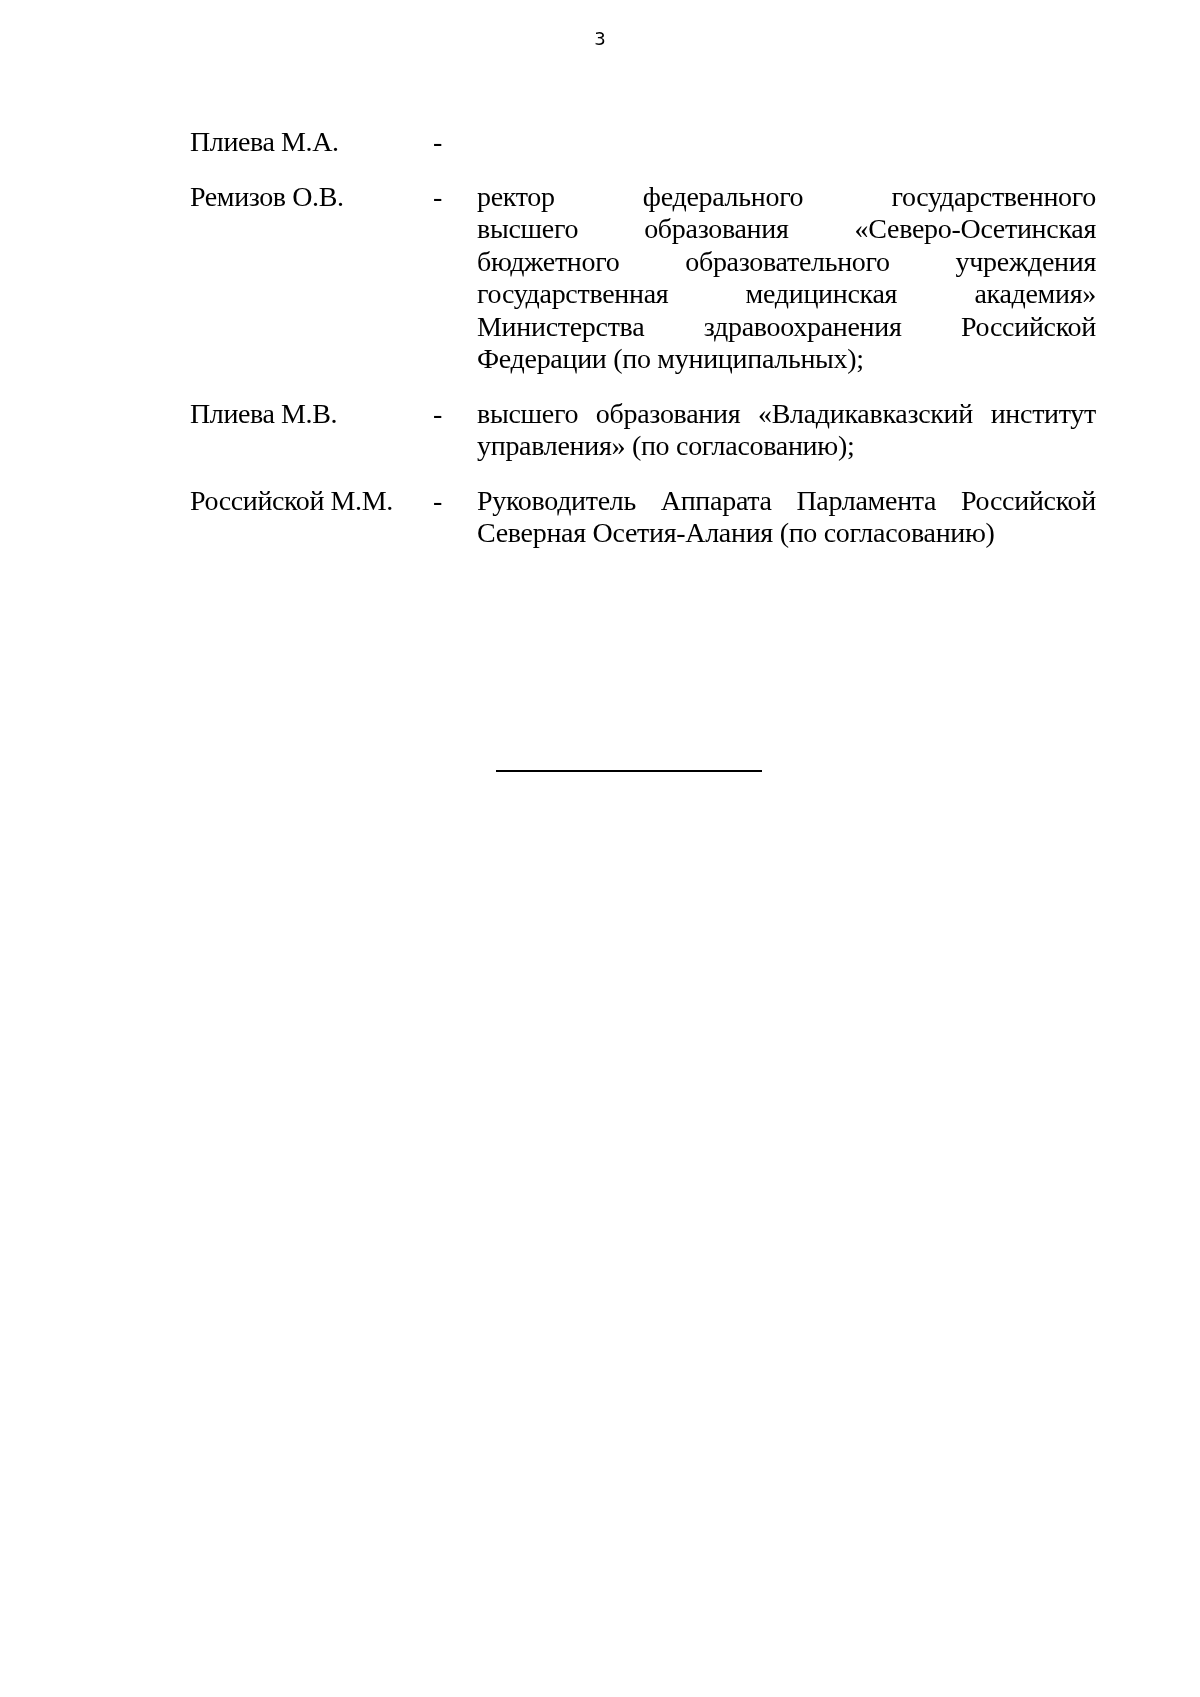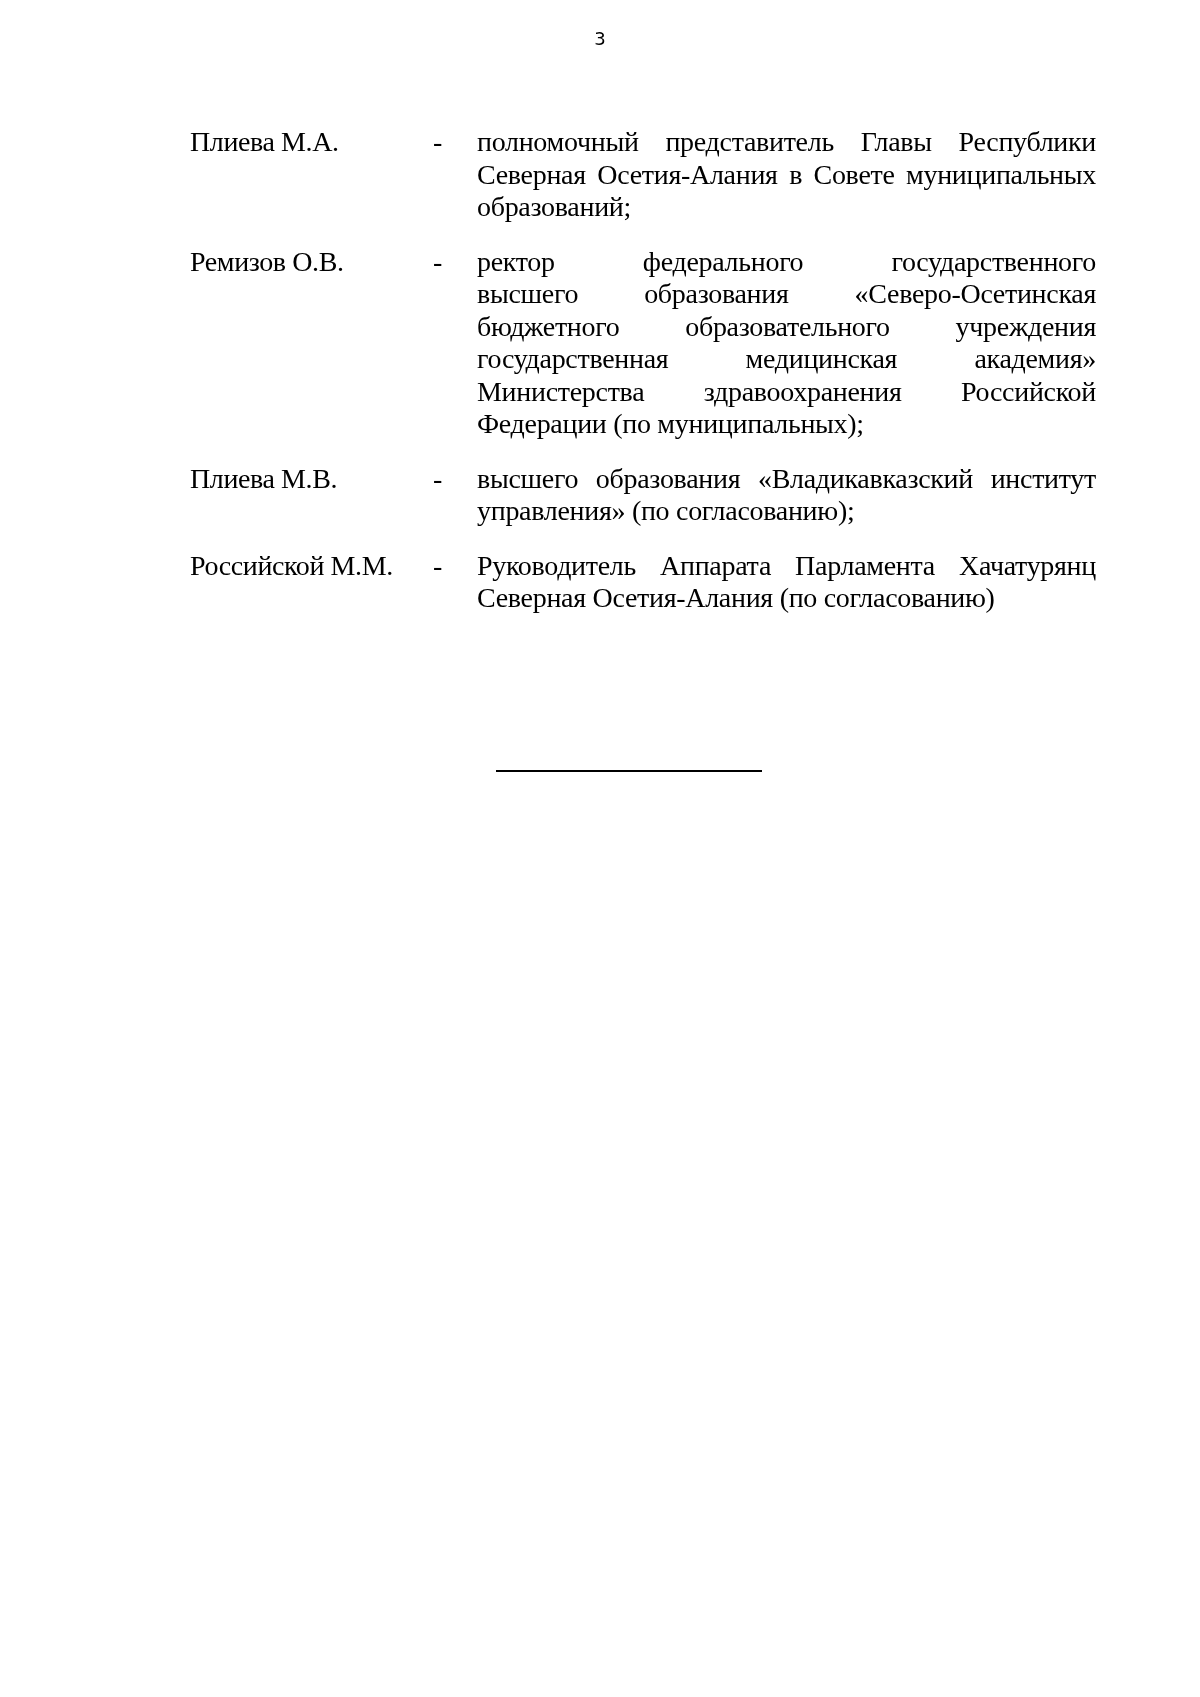--- a/index.html
+++ b/index.html
@@ -76,25 +76,20 @@
 </head>
 <body>
 
 <div class="page-number">3</div>
 
 <div class="entries">
 
   <div class="entry">
     <div class="entry-name">Плиева М.А.</div>
     <div class="entry-dash">-</div>
-    <div class="entry-desc">
-      <span class="ln">полномочный представитель Главы Республики</span>
-      <span class="ln">Северная Осетия-Алания в Совете муниципальных</span>
-      <span class="ln last">образований;</span>
-    </div>
   </div>
 
   <div class="entry">
     <div class="entry-name">Ремизов О.В.</div>
     <div class="entry-dash">-</div>
     <div class="entry-desc">
       <span class="ln">ректор федерального государственного</span>
       <span class="ln">высшего образования «Северо-Осетинская</span>
       <span class="ln">бюджетного образовательного учреждения</span>
       <span class="ln">государственная медицинская академия»</span>
@@ -109,20 +104,20 @@
     <div class="entry-desc">
       <span class="ln">высшего образования «Владикавказский институт</span>
       <span class="ln last">управления» (по согласованию);</span>
     </div>
   </div>
 
   <div class="entry">
     <div class="entry-name">Российской М.М.</div>
     <div class="entry-dash">-</div>
     <div class="entry-desc">
-      <span class="ln">Руководитель Аппарата Парламента Хачатурянц</span>
+      <span class="ln">Руководитель Аппарата Парламента Российской</span>
       <span class="ln last">Северная Осетия-Алания (по согласованию)</span>
     </div>
   </div>
 
 </div>
 
 <div class="end-rule"></div>
 
 </body></html>

